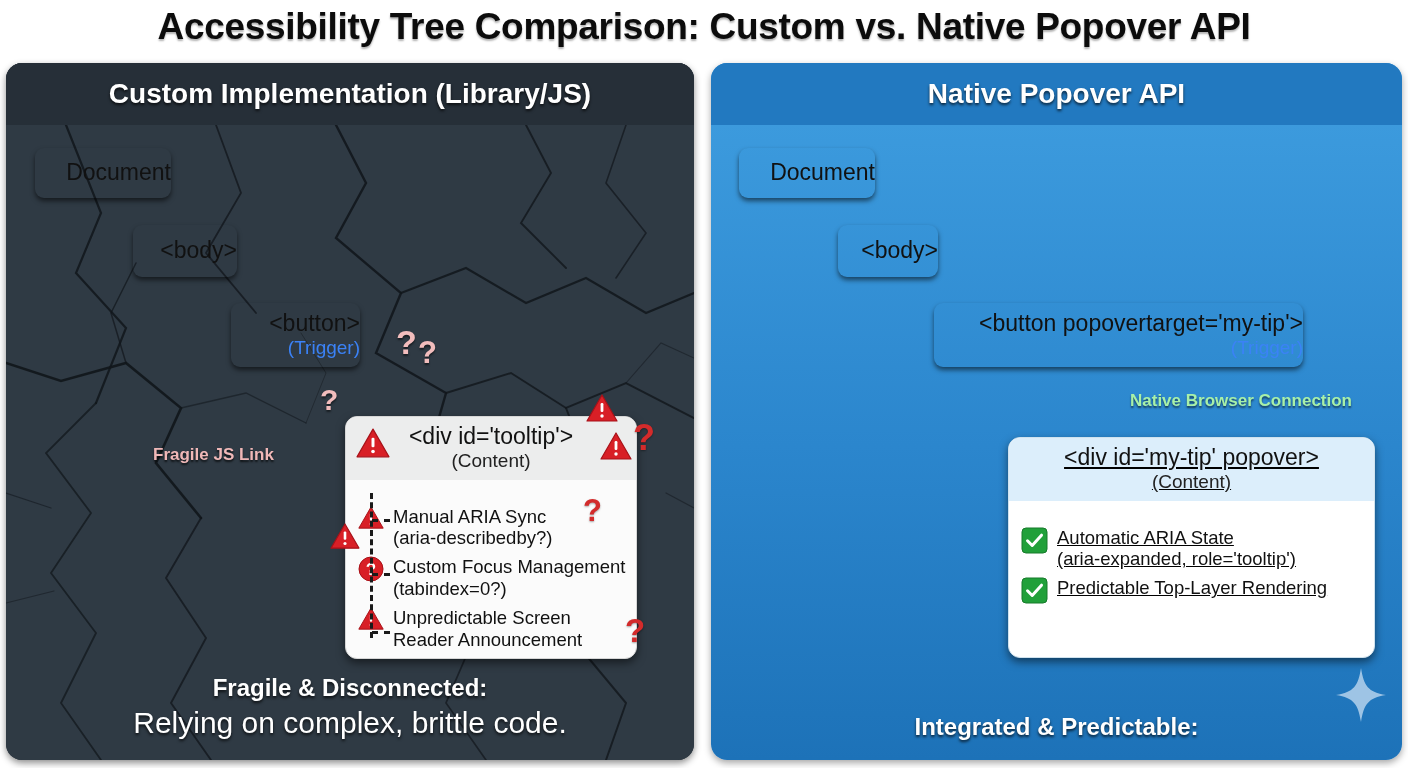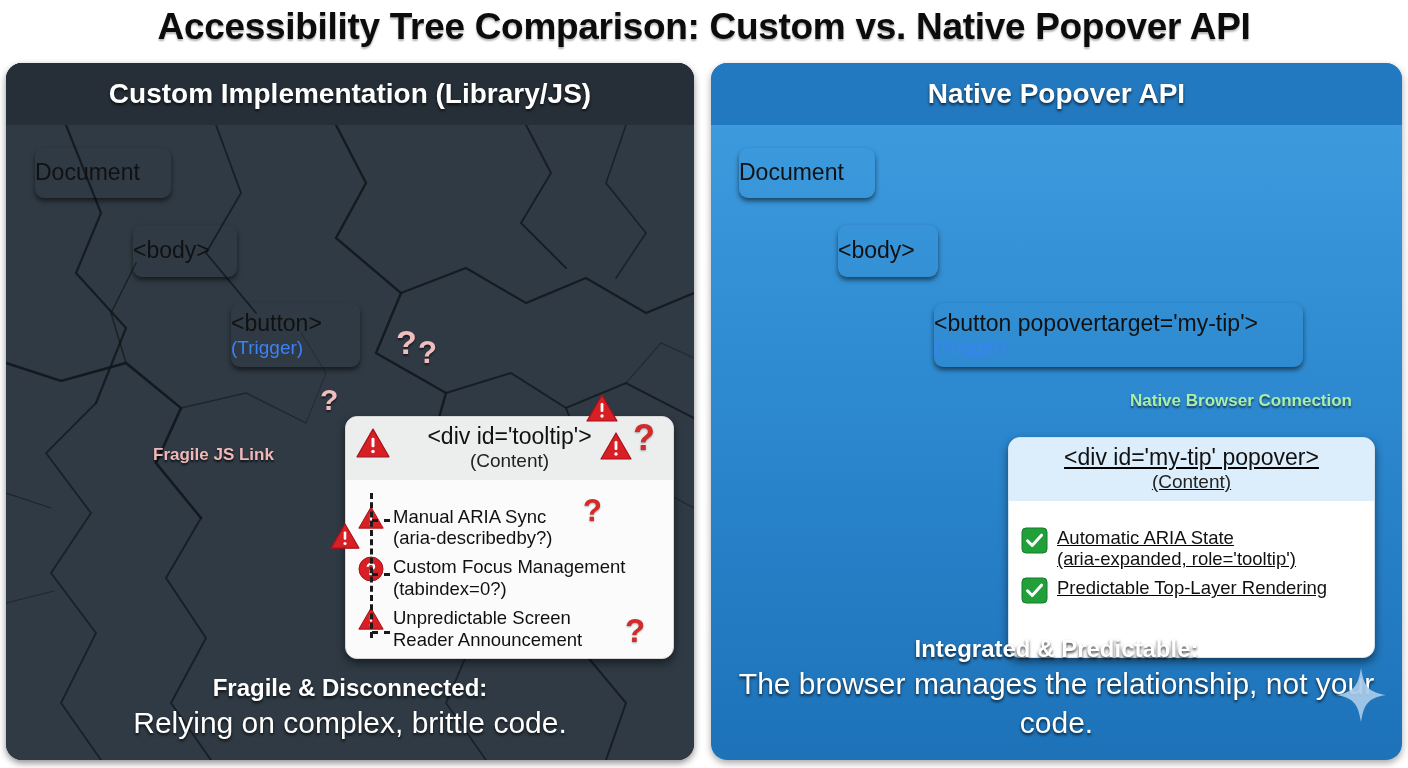--- a/index.html
+++ b/index.html
@@ -42,21 +42,21 @@
     text-shadow:0 2px 3px rgba(0,0,0,0.7);
     z-index:5;
   }
   .panel-left  .panel-header { background:#262f38; }
   .panel-right .panel-header { background:#2279c0; }
 
   
   .node {
     position:absolute;
     border-radius:9px;
-    display:flex; flex-direction:column; align-items:flex-start; justify-content:center;
+    display:flex; flex-direction:column; align-items:flex-end; justify-content:center;
     text-align:center; line-height:1.12;
     box-shadow:0 3px 5px rgba(0,0,0,0.55);
     z-index:6;
   }
   .node .n1 { font-size:23px; color:#111; }
   .node .n2 { font-size:19px; color:#3b82f6; }
 
   
   #l-doc    { left:35px;  top:148px; width:136px; height:50px; }
   #l-body   { left:133px; top:225px; width:104px; height:52px; }
@@ -65,21 +65,21 @@
   
   #r-doc    { left:739px;  top:148px; width:136px; height:50px; }
   #r-body   { left:838px;  top:225px; width:100px; height:52px; }
   #r-button { left:934px;  top:303px; width:369px; height:64px; }
 
   
   .card {
     position:absolute; border-radius:12px; overflow:hidden;
     box-shadow:0 4px 8px rgba(0,0,0,0.5); z-index:7;
   }
-  #l-card { left:345px; top:416px; width:329px; height:243px;
+  #l-card { left:345px; top:416px; width:292px; height:243px;
             background:#fbfbfb; border:1px solid #d6d6d6; }
   #r-card { left:1008px; top:437px; width:367px; height:221px;
             background:#ffffff; border:1px solid #cfe2ee;text-decoration:underline; }
 
   .card-head { text-align:center; padding:7px 6px 8px; }
   #l-card .card-head { background:#eceded; }
   #r-card .card-head { background:#dceefb; }
   .card-head .c1 { font-size:23px; color:#111; line-height:1.12; }
   .card-head .c2 { font-size:19px; color:#222; line-height:1.15; }
 
@@ -303,21 +303,20 @@
       </svg>
   </div>
   <div class="qmark qmark-red" style="left:633px; top:420px; font-size:36px;">?</div>
   <div class="qmark qmark-red" style="left:583px; top:495px; font-size:31px;">?</div>
   <div class="qmark qmark-red" style="left:625px; top:614px; font-size:33px;">?</div>
 
   <div class="panel panel-right">
     <div class="panel-header">Native Popover API</div>
     <div class="footer">
       <div class="f1">Integrated &amp; Predictable:</div>
-      <div class="f2">The browser manages the relationship, not your code.</div>
     </div>
     <div class="sparkle">
       <svg width="54" height="58" viewBox="0 0 54 58">
           <path d="M27 2 C30 20 34 26 52 29 C34 32 30 38 27 56 C24 38 20 32 2 29 C20 26 24 20 27 2 Z" fill="#a9cbe8" opacity="0.92"></path>
         </svg>
     </div>
   </div>
 
   <svg class="conn-layer">
     <g fill="none" stroke="#f4f4f4" stroke-width="4.5" stroke-linecap="round" stroke-linejoin="round">

